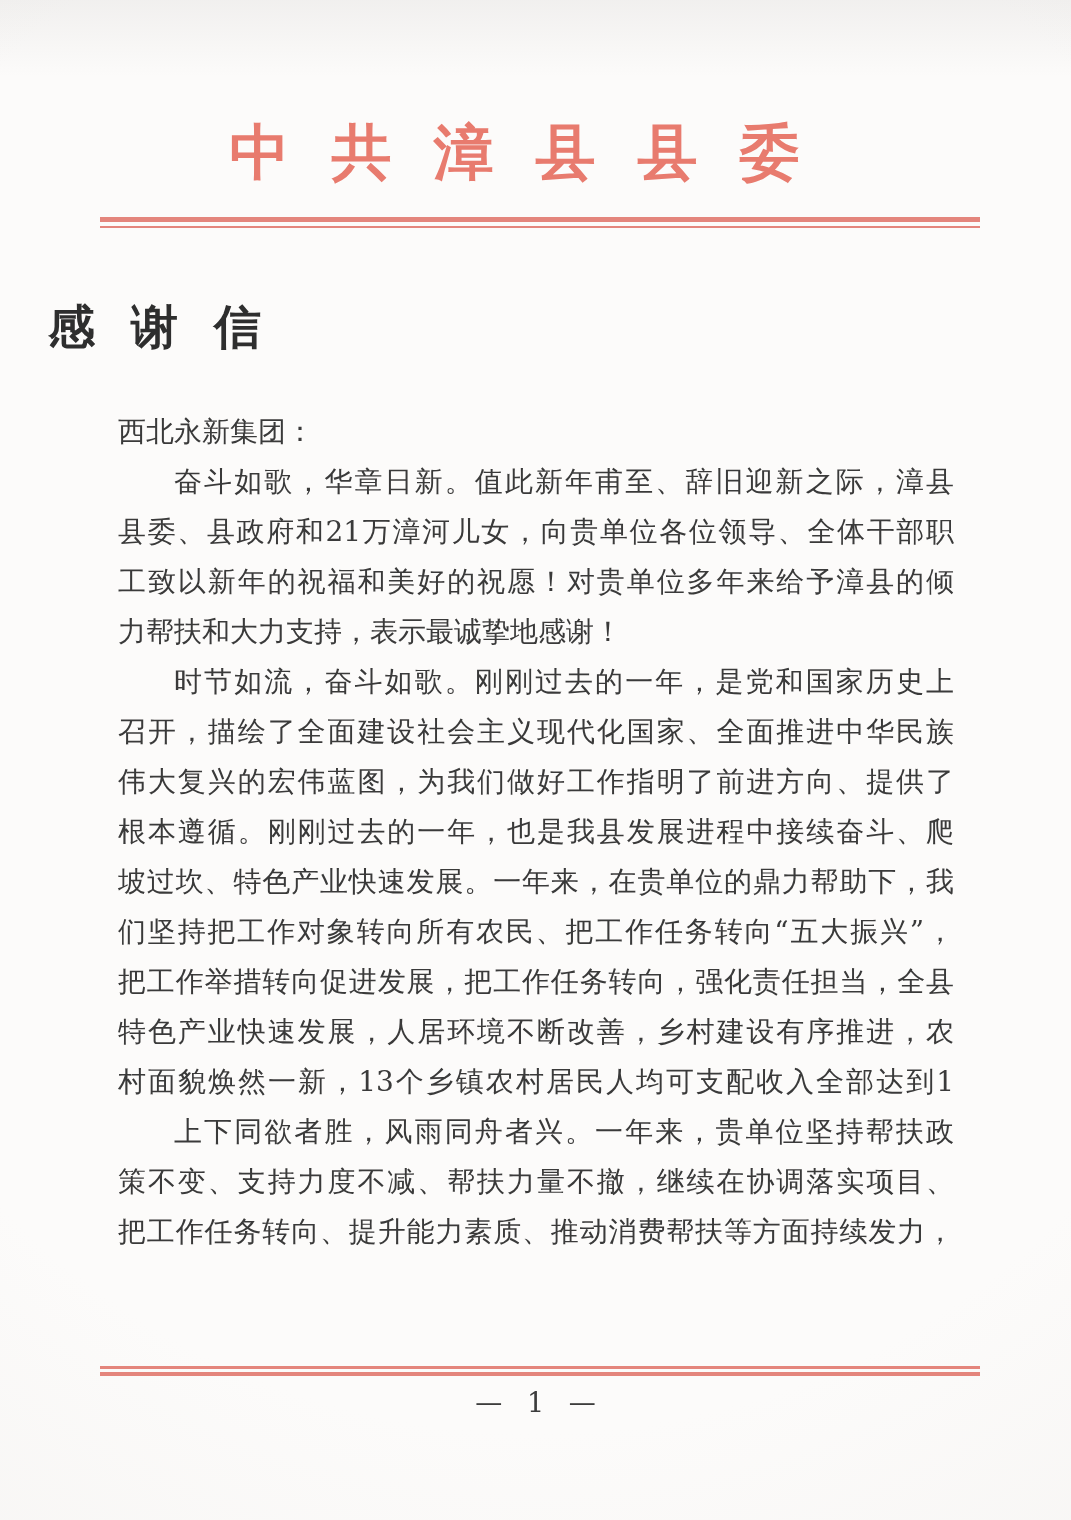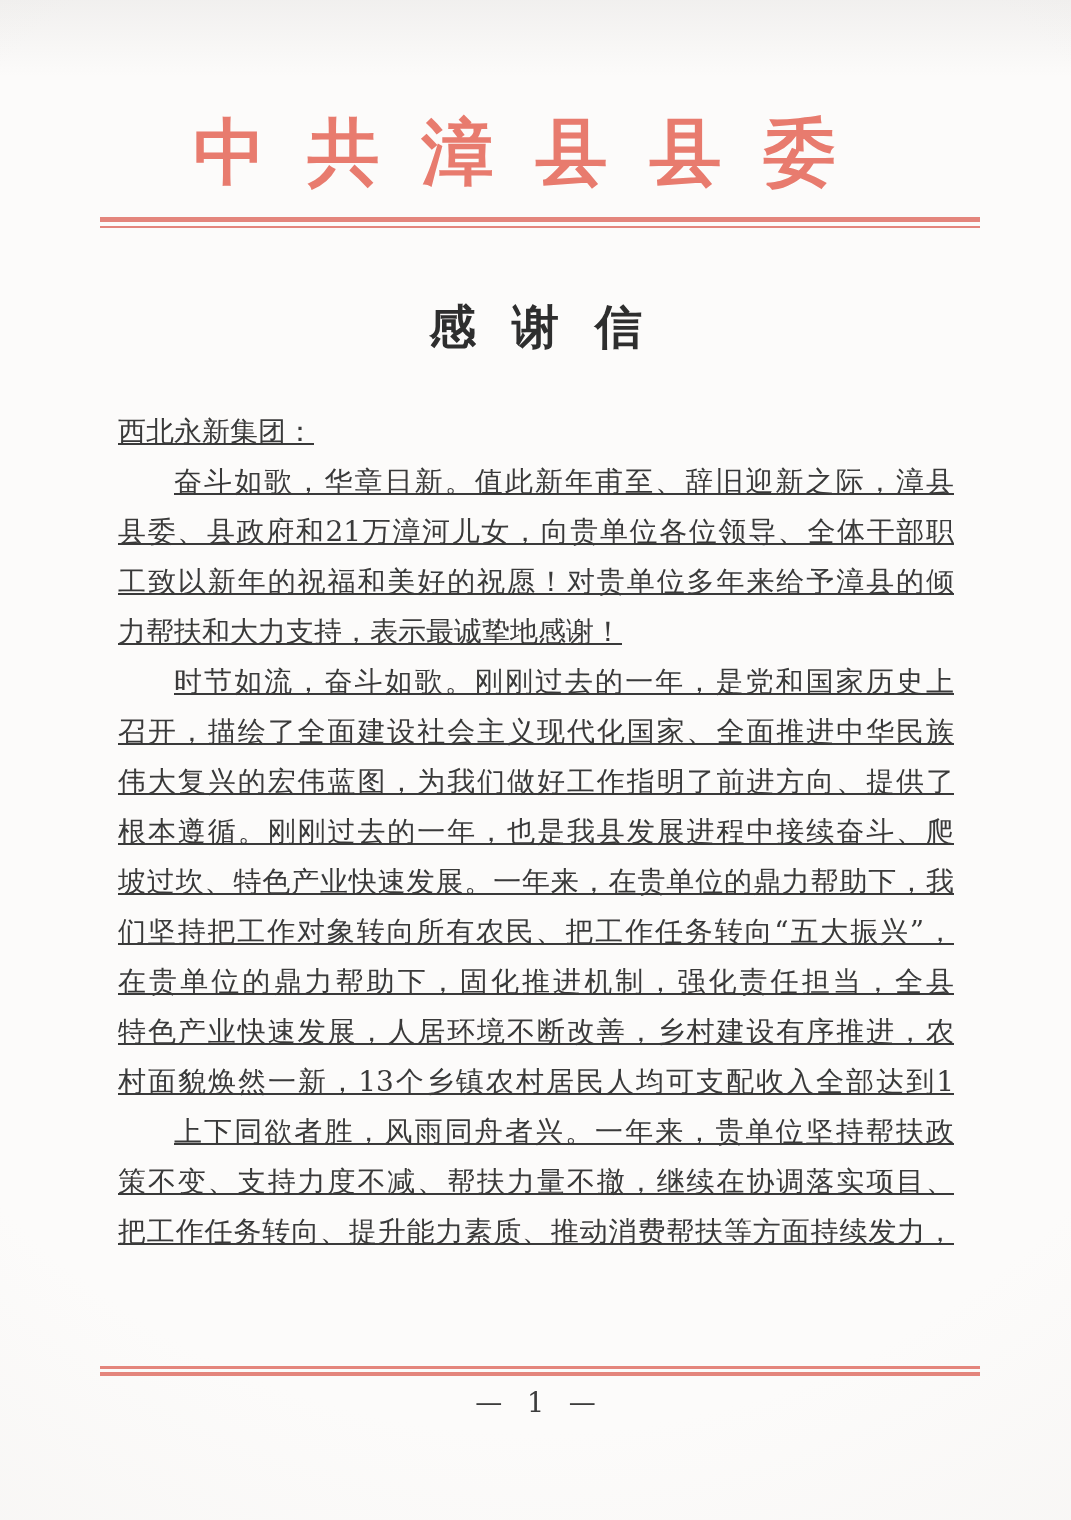--- a/index.html
+++ b/index.html
@@ -16,42 +16,42 @@
       radial-gradient(ellipse 130% 95% at 50% 42%, #fcfbfa 55%, #f2f0ee 100%);
   }
   
   .scan-shade{
     position:absolute;left:0;top:0;right:0;height:90px;pointer-events:none;
     background:linear-gradient(180deg, rgba(190,188,186,0.18), rgba(190,188,186,0) 85%);
   }
   .header-title{
     position:absolute;top:106px;left:0;width:100%;
     text-align:center;font-weight:bold;
-    font-size:72px;line-height:92px;
+    font-size:60px;line-height:92px;
     color:var(--red);
     letter-spacing:42px;box-sizing:border-box;
     white-space:nowrap;
   }
   .rule{position:absolute;left:100px;width:880px;background:var(--rule-red);}
   .rule-hdr-thick{top:217px;height:5px;}
   .rule-hdr-thin{top:226px;height:2px;}
   .doc-title{
     position:absolute;top:299px;left:0;width:100%;
-    text-align:center;font-weight:bold;
+    text-align:left;font-weight:bold;
     font-size:47px;line-height:56px;
     color:var(--title-ink);
-    letter-spacing:36px;padding-left:36px;box-sizing:border-box;
+    letter-spacing:36px;padding-left:48px;box-sizing:border-box;
     white-space:nowrap;
   }
   .letter-body{
     position:absolute;top:407px;left:118px;width:836px;
     font-size:28px;color:var(--ink);
   }
   .line{
-    height:50px;line-height:50px;text-decoration:underline;
+    height:50px;line-height:50px;
   }
   .line.fill{
     text-align:justify;
     text-align-last:justify;
   }
   .line.indent{text-indent:2em;}
   .rule-ftr-a{top:1366px;height:3px;}
   .rule-ftr-b{top:1372px;height:4px;}
   .page-number{
     position:absolute;top:1386px;left:0;width:100%;
@@ -77,21 +77,21 @@
 <div class="line indent fill">奋斗如歌，华章日新。值此新年甫至、辞旧迎新之际，漳县</div>
     <div class="line fill">县委、县政府和21万漳河儿女，向贵单位各位领导、全体干部职</div>
     <div class="line fill">工致以新年的祝福和美好的祝愿！对贵单位多年来给予漳县的倾</div>
     <div class="line">力帮扶和大力支持，表示最诚挚地感谢！</div>
     <div class="line indent fill">时节如流，奋斗如歌。刚刚过去的一年，是党和国家历史上</div>
     <div class="line fill">召开，描绘了全面建设社会主义现代化国家、全面推进中华民族</div>
     <div class="line fill">伟大复兴的宏伟蓝图，为我们做好工作指明了前进方向、提供了</div>
     <div class="line fill">根本遵循。刚刚过去的一年，也是我县发展进程中接续奋斗、爬</div>
     <div class="line fill">坡过坎、特色产业快速发展。一年来，在贵单位的鼎力帮助下，我</div>
     <div class="line fill">们坚持把工作对象转向所有农民、把工作任务转向“五大振兴”，</div>
-    <div class="line fill">在贵单位的鼎力帮助下，固化推进机制，强化责任担当，全县</div>
+    <div class="line fill">把工作举措转向促进发展，把工作任务转向，强化责任担当，全县</div>
     <div class="line fill">特色产业快速发展，人居环境不断改善，乡村建设有序推进，农</div>
     <div class="line fill">村面貌焕然一新，13个乡镇农村居民人均可支配收入全部达到1</div>
     <div class="line indent fill">上下同欲者胜，风雨同舟者兴。一年来，贵单位坚持帮扶政</div>
     <div class="line fill">策不变、支持力度不减、帮扶力量不撤，继续在协调落实项目、</div>
     <div class="line fill">把工作任务转向、提升能力素质、推动消费帮扶等方面持续发力，</div>
   </div>
 
 <div class="rule rule-ftr-a"></div>
 <div class="rule rule-ftr-b"></div>
 

